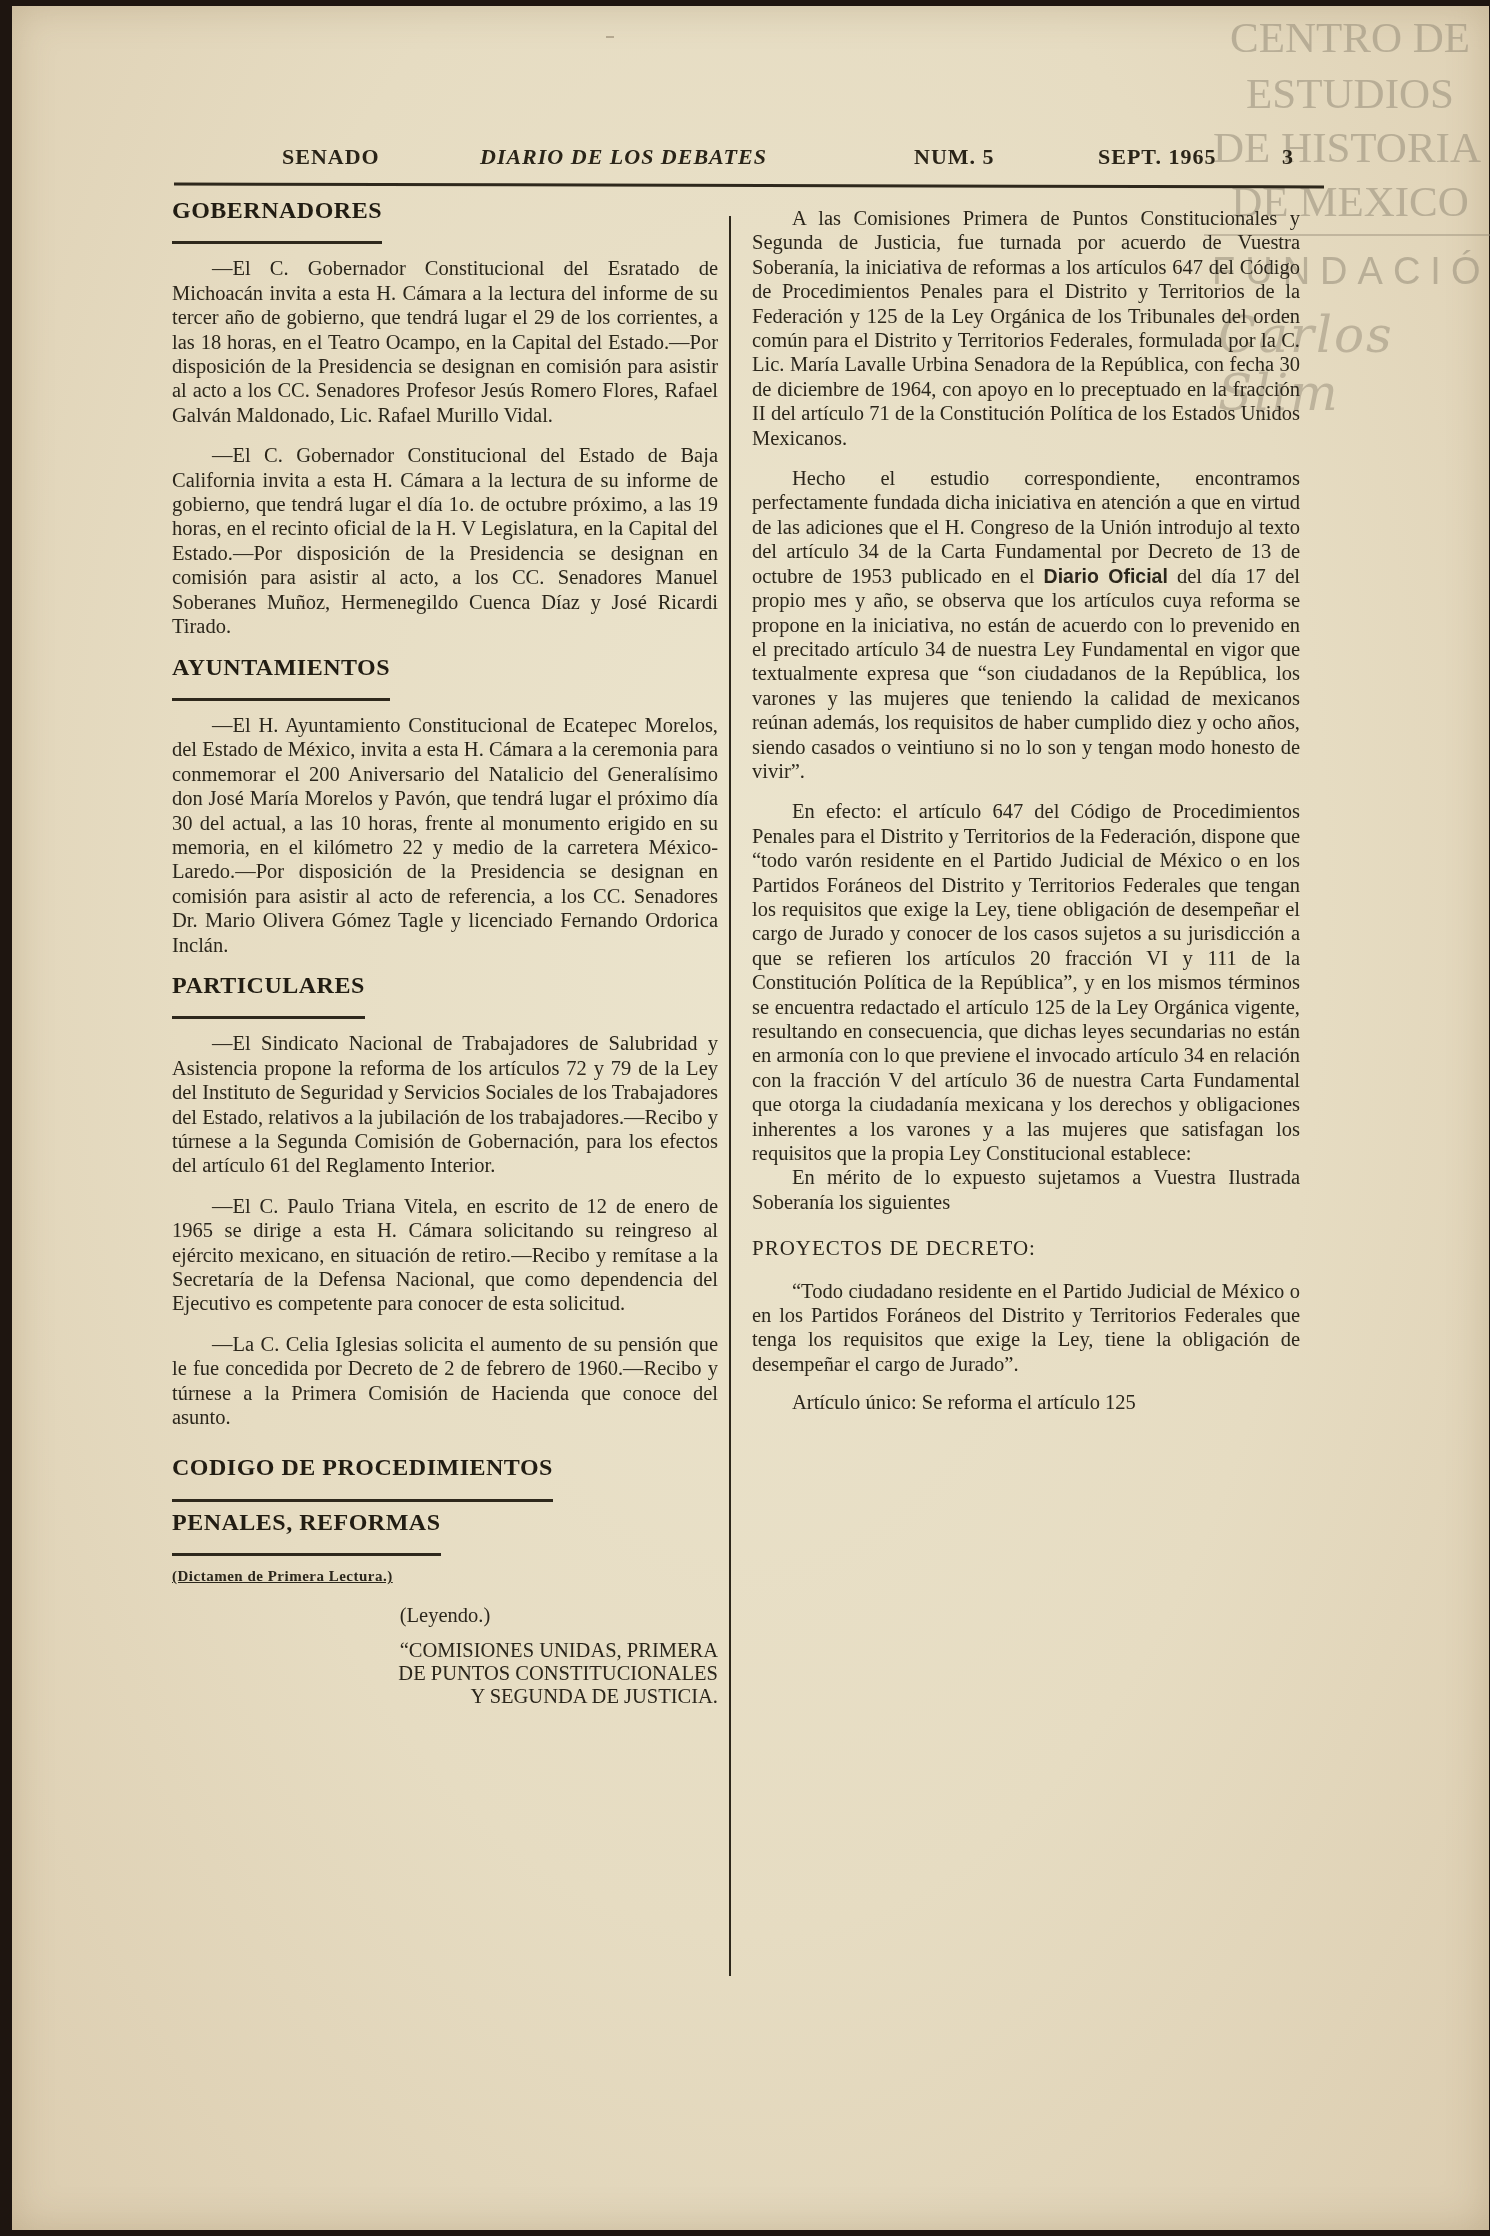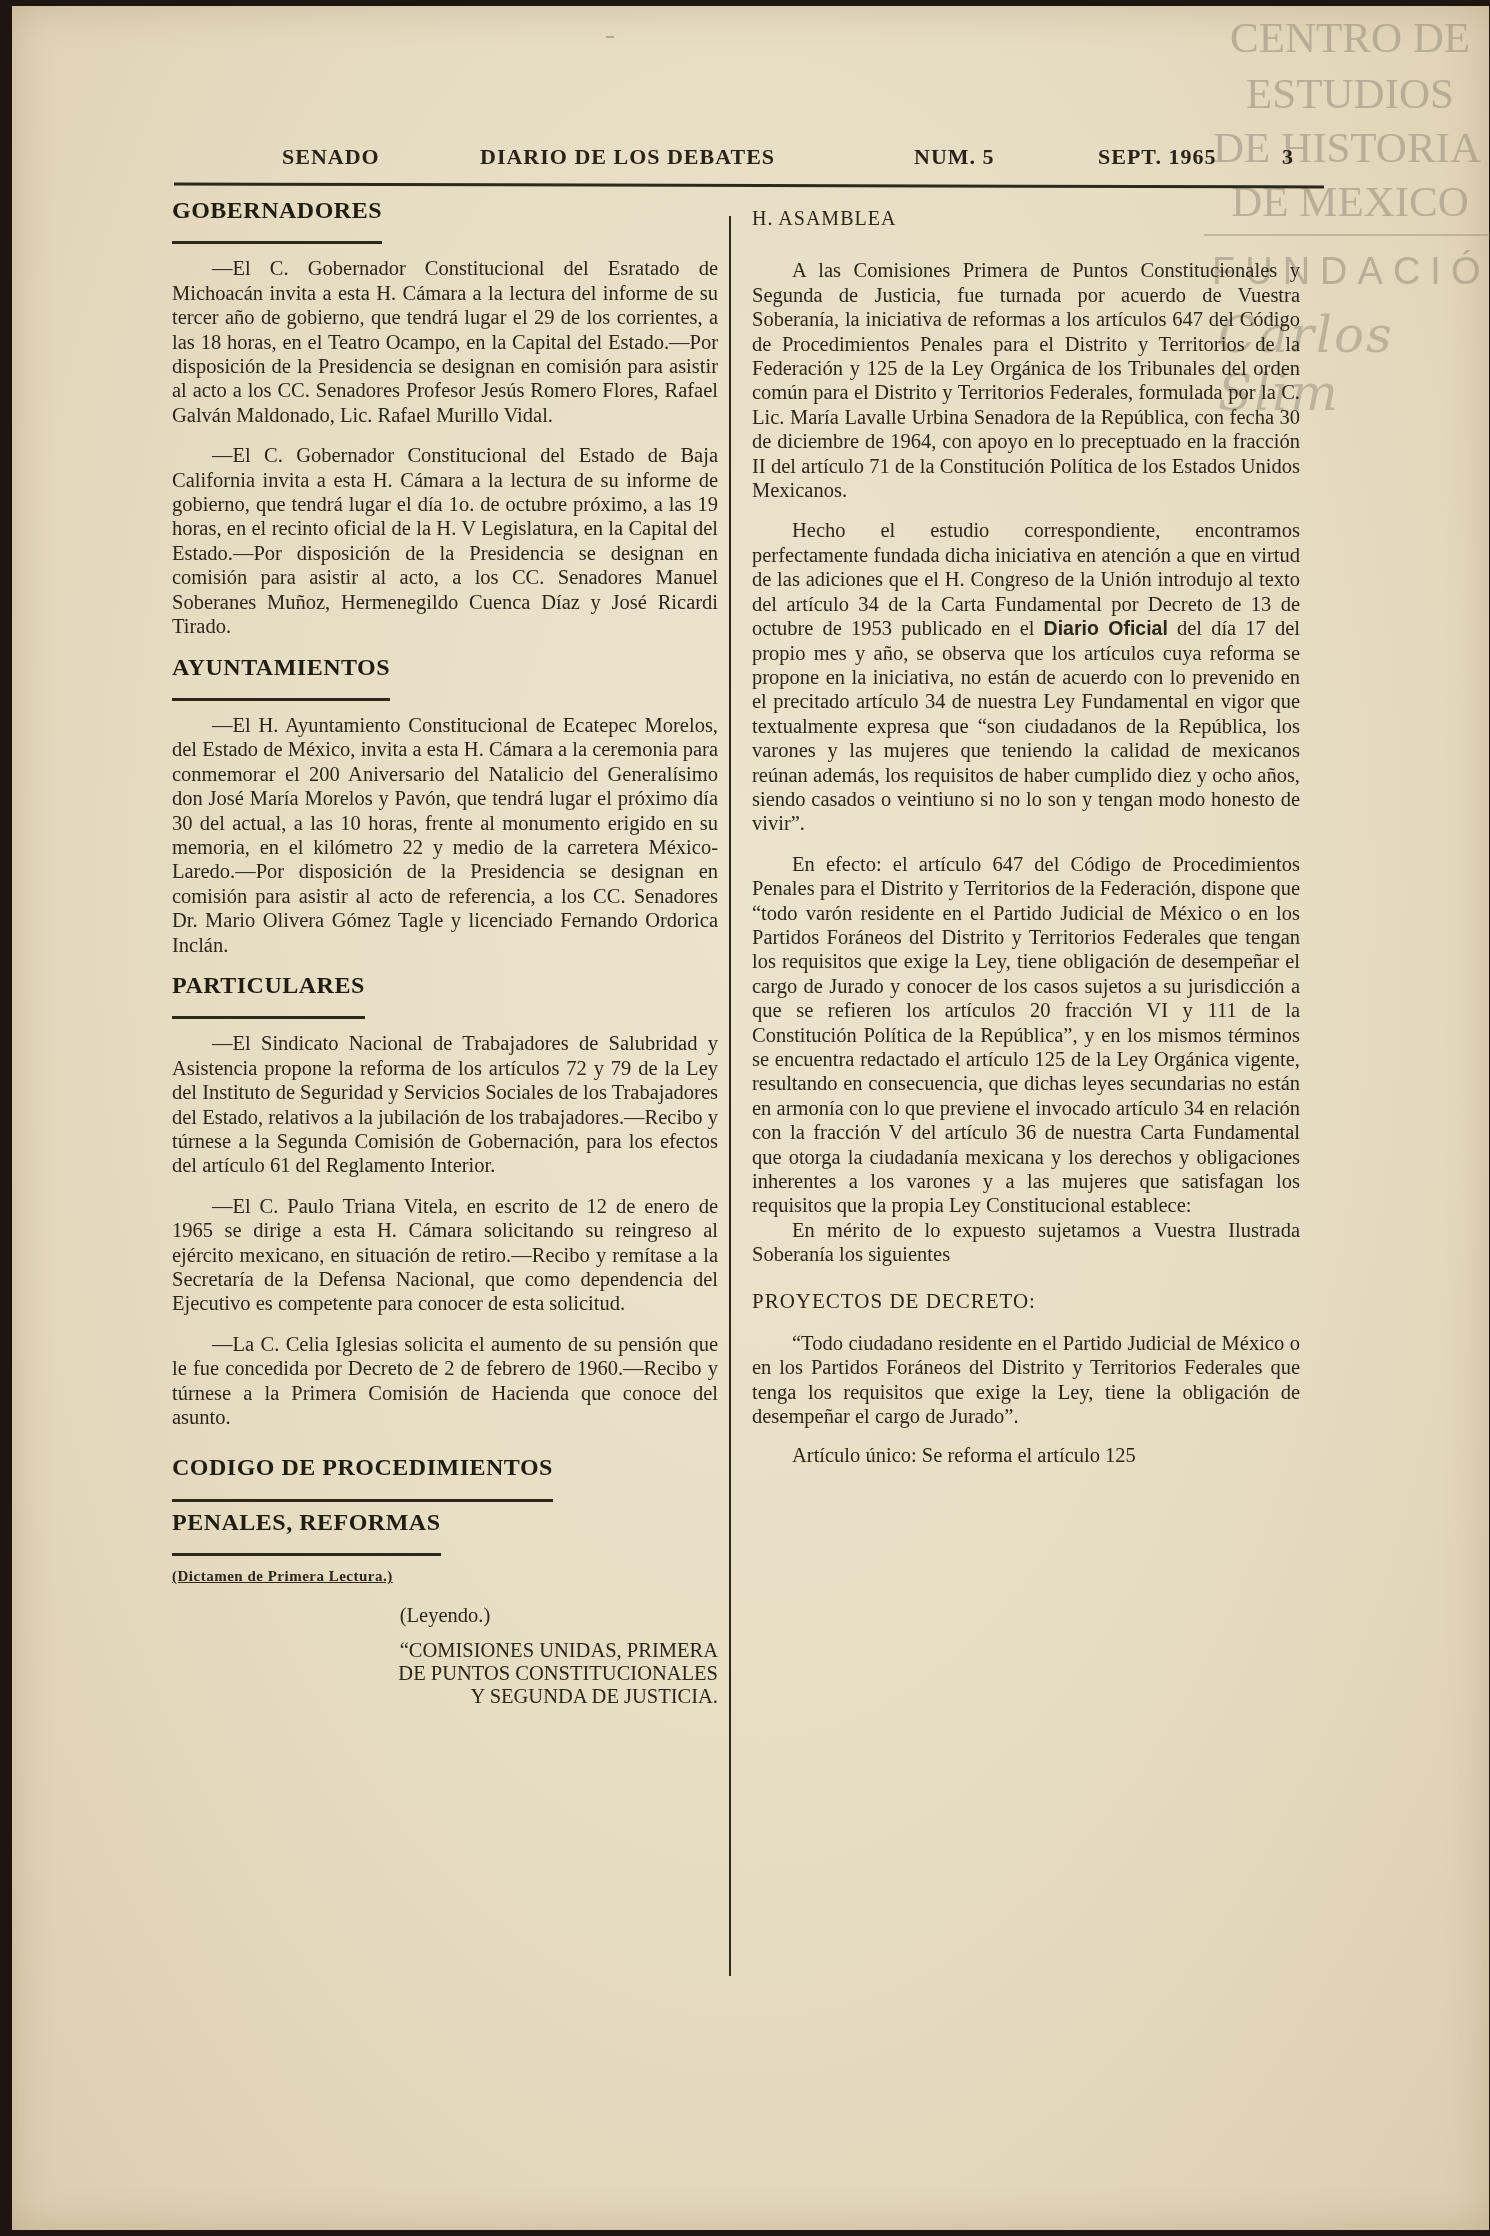--- a/index.html
+++ b/index.html
@@ -23,21 +23,21 @@
   .wm3 { top: 120px; left: 1190px; width: 290px; }
   .wm4 { top: 174px; left: 1206px; width: 264px; }
   .wm-rule { position: absolute; left: 1192px; top: 228px; width: 298px; height: 2px; background: rgba(150,140,120,0.45); }
   .wm-fund { position: absolute; left: 1200px; top: 244px; width: 290px; font-family: "Liberation Sans", sans-serif; font-size: 38px; letter-spacing: 10px; color: rgba(150,140,120,0.55); }
   .wm-sign { position: absolute; left: 1206px; top: 300px; width: 284px; font-family: "DejaVu Serif", serif; font-style: italic; font-size: 50px; color: rgba(150,140,120,0.5); letter-spacing: 2px; }
 
   
   .header { position: absolute; top: 138px; left: 0; width: 1482px; font-weight: bold; color: #2a2418; font-size: 22px; letter-spacing: 1px; }
   .header span { position: absolute; white-space: nowrap; }
   .h-senado { left: 270px; }
-  .h-diario { left: 468px; }
+  .h-diario { left: 468px; font-style: italic; }
   .h-num { left: 902px; }
   .h-date { left: 1086px; }
   .h-page { left: 1270px; }
   .header-rule { position: absolute; left: 162px; top: 178px; width: 1150px; height: 3px; background: #2e281c; transform: skewY(0.15deg); }
 
   .col-divider { position: absolute; left: 717px; top: 210px; width: 2px; height: 1760px; background: #2e281c; }
 
   .col { position: absolute; color: #2b261b; font-size: 20.5px; line-height: 24.4px; text-align: justify; }
   .col-left { left: 160px; top: 192px; width: 546px; }
   .col-right { left: 740px; top: 200px; width: 548px; }
@@ -97,21 +97,20 @@
     <div class="section-head" style="margin-bottom:8px;">CODIGO DE PROCEDIMIENTOS</div><br>
     <div class="section-head" style="margin-bottom:4px;">PENALES, REFORMAS</div>
     <div class="sub-bold">(Dictamen de Primera Lectura.)</div>
     <div class="center">(Leyendo.)</div>
     <div class="right-block">“COMISIONES UNIDAS, PRIMERA</div>
     <div class="right-block">DE PUNTOS CONSTITUCIONALES</div>
     <div class="right-block">Y SEGUNDA DE JUSTICIA.</div>
   </div>
 
   <div class="col col-right">
-    <div class="asamblea">H. ASAMBLEA</div>
     <p class="p">A las Comisiones Primera de Puntos Constitucionales y Segunda de Justicia, fue turnada por acuerdo de Vuestra Soberanía, la iniciativa de reformas a los artículos 647 del Código de Procedimientos Penales para el Distrito y Territorios de la Federación y 125 de la Ley Orgánica de los Tribunales del orden común para el Distrito y Territorios Federales, formulada por la C. Lic. María Lavalle Urbina Senadora de la República, con fecha 30 de diciembre de 1964, con apoyo en lo preceptuado en la fracción II del artículo 71 de la Constitución Política de los Estados Unidos Mexicanos.</p>
     <p class="p"><span>Hecho el estudio correspondiente, encontramos perfectamente fundada dicha iniciativa en atención a que en virtud de las adiciones que el H. Congreso de la Unión introdujo al texto del artículo 34 de la Carta Fundamental por Decreto de 13 de octubre de 1953 publicado en el </span><b class="inline">Diario Oficial</b><span> del día 17 del propio mes y año, se observa que los artículos cuya reforma se propone en la iniciativa, no están de acuerdo con lo prevenido en el precitado artículo 34 de nuestra Ley Fundamental en vigor que textualmente expresa que “son ciudadanos de la República, los varones y las mujeres que teniendo la calidad de mexicanos reúnan además, los requisitos de haber cumplido diez y ocho años, siendo casados o veintiuno si no lo son y tengan modo honesto de vivir”.</span></p>
     <p class="p tight">En efecto: el artículo 647 del Código de Procedimientos Penales para el Distrito y Territorios de la Federación, dispone que “todo varón residente en el Partido Judicial de México o en los Partidos Foráneos del Distrito y Territorios Federales que tengan los requisitos que exige la Ley, tiene obligación de desempeñar el cargo de Jurado y conocer de los casos sujetos a su jurisdicción a que se refieren los artículos 20 fracción VI y 111 de la Constitución Política de la República”, y en los mismos términos se encuentra redactado el artículo 125 de la Ley Orgánica vigente, resultando en consecuencia, que dichas leyes secundarias no están en armonía con lo que previene el invocado artículo 34 en relación con la fracción V del artículo 36 de nuestra Carta Fundamental que otorga la ciudadanía mexicana y los derechos y obligaciones inherentes a los varones y a las mujeres que satisfagan los requisitos que la propia Ley Constitucional establece:</p>
     <p class="p">En mérito de lo expuesto sujetamos a Vuestra Ilustrada Soberanía los siguientes</p>
     <div class="proyectos">PROYECTOS DE DECRETO:</div>
     <p class="p" style="margin-bottom:14px;">“Todo ciudadano residente en el Partido Judicial de México o en los Partidos Foráneos del Distrito y Territorios Federales que tenga los requisitos que exige la Ley, tiene la obligación de desempeñar el cargo de Jurado”.</p>
     <p class="p">Artículo único: Se reforma el artículo 125</p>
   </div>
 </div>
 

